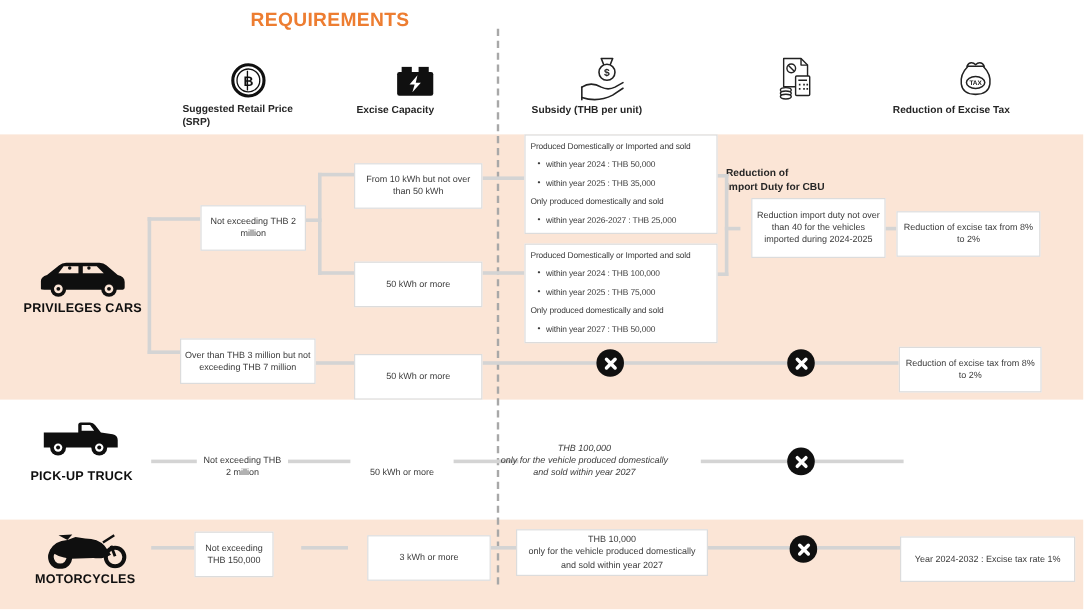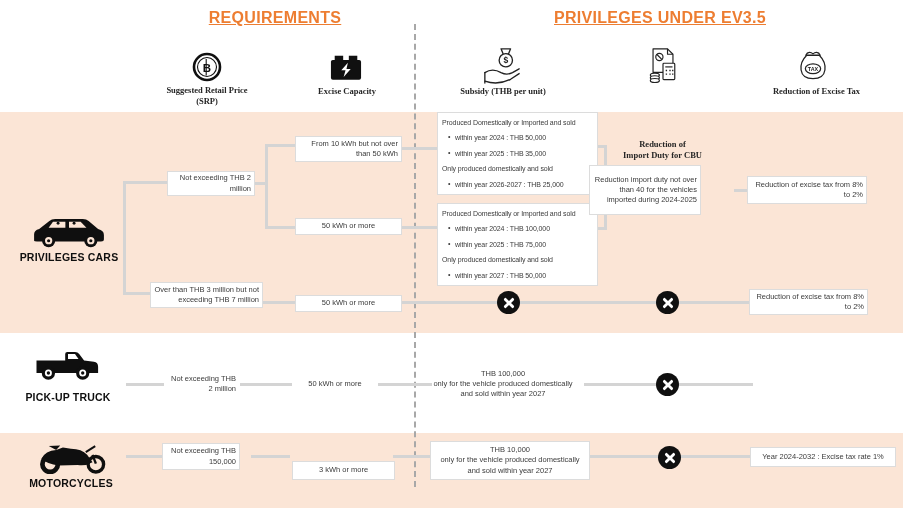--- a/index.html
+++ b/index.html
@@ -1,49 +1,48 @@
 <!DOCTYPE html>
 <html><head>
 <meta charset="utf-8">
 <style>
   html,body{margin:0;padding:0;background:#fff;}
   .canvas{position:relative;width:903px;height:508px;overflow:hidden;background:#fff;
           font-family:"Liberation Sans",sans-serif;}
   .band{position:absolute;left:0;right:0;background:#fbe5d6;}
   .dashed-sep{position:absolute;left:414px;top:24px;height:463px;width:0;
               border-left:2px dashed #a8a8a8;}
-  .title{position:absolute;font-size:16px;font-weight:bold;color:#ed7d31;text-align:center;letter-spacing:.3px;text-decoration:underline;}
-  .collabel{position:absolute;font-weight:bold;font-size:8.5px;color:#262626;text-align:center;line-height:1.3;font-family:Liberation Serif, serif;}
+  .title{position:absolute;font-size:16px;font-weight:bold;color:#ed7d31;text-align:center;letter-spacing:.3px;}
+  .collabel{position:absolute;font-weight:bold;font-size:8.5px;color:#262626;text-align:left;line-height:1.3;}
   .veh-label{position:absolute;font-weight:bold;font-size:10.5px;color:#0f0f0f;text-align:center;letter-spacing:.2px;}
   .hl{position:absolute;height:3px;background:#d4d4d4;}
   .vl{position:absolute;width:3px;background:#d4d4d4;}
   .box{position:absolute;background:#fff;border:1px solid #dcdcdc;box-sizing:border-box;
        display:flex;flex-direction:column;align-items:center;justify-content:center;
-       text-align:right;font-size:7.5px;color:#3b3b3b;line-height:1.35;padding:6px 3px;}
+       text-align:center;font-size:7.5px;color:#3b3b3b;line-height:1.35;padding:18px 3px;}
   .box.nb{border-color:transparent;background:transparent;}
   .box .ln{white-space:nowrap;}
   .sub{align-items:flex-start;text-align:left;justify-content:space-between;padding:5px 4px;}
   .sub .sh{white-space:nowrap;font-size:7px;letter-spacing:-.1px;}
   .sub .sb{white-space:nowrap;font-size:7px;letter-spacing:-.1px;padding-left:13px;position:relative;}
   .sub .sb::before{content:"\2022";position:absolute;left:6px;top:-1px;}
   .xmark{position:absolute;width:23px;height:23px;border-radius:50%;background:#101010;
          display:flex;align-items:center;justify-content:center;}
   .icon{position:absolute;}
 </style>
 </head>
 <body>
 
 <div class="canvas">
 
   <div class="band" style="top:112px;height:221px;"></div>
   <div class="band" style="top:433px;height:75px;"></div>
   <div class="dashed-sep"></div>
 
   <div class="title" style="left:125px;top:9px;width:300px;">REQUIREMENTS</div>
-  <div class="title" style="left:430px;top:9px;width:460px;">PRIVILEGES UNDER EV3.5</div>
 
   <div class="icon" style="left:192px;top:52px;">
     <svg width="30" height="30" viewBox="0 0 30 30">
       <circle cx="15" cy="15" r="13" fill="none" stroke="#101010" stroke-width="2.6"></circle>
       <circle cx="15" cy="15" r="9.5" fill="none" stroke="#101010" stroke-width="1.1"></circle>
       <text x="15" y="19.5" text-anchor="middle" font-size="11.5" font-weight="bold" fill="#101010">B</text>
       <line x1="14.2" y1="7" x2="14.2" y2="23.5" stroke="#101010" stroke-width="1.1"></line>
     </svg>
   </div>
   <div class="icon" style="left:330px;top:54px;">
@@ -158,60 +157,60 @@
     <div class="sb">within year 2026-2027 : THB 25,000</div>
   </div>
   <div class="box sub" style="left:437px;top:203px;width:161px;height:83px;">
     <div class="sh">Produced Domestically or Imported and sold</div>
     <div class="sb">within year 2024 : THB 100,000</div>
     <div class="sb">within year 2025 : THB 75,000</div>
     <div class="sh">Only produced domestically and sold</div>
     <div class="sb">within year 2027 : THB 50,000</div>
   </div>
 
-  <div class="box" style="left:589px;top:165px;width:112px;height:50px;">Reduction import duty not over than 40 for the vehicles imported during 2024-2025</div>
+  <div class="box" style="left:626px;top:165px;width:112px;height:50px;">Reduction import duty not over than 40 for the vehicles imported during 2024-2025</div>
   <div class="box" style="left:747px;top:176px;width:120px;height:28px;">Reduction of excise tax from 8% to 2%</div>
   <div class="box" style="left:749px;top:289px;width:119px;height:26px;">Reduction of excise tax from 8% to 2%</div>
 
   <div class="icon" style="left:33px;top:347px;">
     <svg width="70" height="38" viewBox="0 0 100 52">
       <path d="M5 18 L46 18 L46 9 Q46 6 49 6 L60 6 Q64 6 66 9 L73 18 L87 20 Q93 21 93 27 L93 36 L5 36 Z" fill="#0f0f0f"></path>
       <path d="M50 9 L60 9 L65 16 L50 16 Z" fill="#fff"></path>
       <circle cx="22" cy="36" r="9.5" fill="#0f0f0f"></circle>
         <circle cx="22" cy="36" r="5" fill="#fff"></circle>
         <circle cx="22" cy="36" r="2.4" fill="#0f0f0f"></circle>
       <circle cx="71" cy="36" r="9.5" fill="#0f0f0f"></circle>
         <circle cx="71" cy="36" r="5" fill="#fff"></circle>
         <circle cx="71" cy="36" r="2.4" fill="#0f0f0f"></circle>
     </svg>
   </div>
   <div class="veh-label" style="left:15px;top:391px;width:106px;">PICK-UP TRUCK</div>
 
   <div class="box nb" style="left:164px;top:370px;width:76px;height:28px;">Not exceeding THB 2 million</div>
   <div class="box nb" style="left:292px;top:375px;width:86px;height:18px;">50 kWh or more</div>
-  <div class="box nb" style="left:424px;top:365px;width:158px;height:38px;">
+  <div class="box nb" style="left:408px;top:365px;width:158px;height:38px;font-style:italic;">
     <span class="ln">THB 100,000</span>
     <span class="ln">only for the vehicle produced domestically</span>
     <span class="ln">and sold within year 2027</span>
   </div>
 
   <div class="icon" style="left:36px;top:441px;">
     <svg width="74" height="33" viewBox="0 0 110 48">
       <circle cx="21" cy="34" r="11.5" fill="none" stroke="#0f0f0f" stroke-width="7"></circle>
       <circle cx="89" cy="34" r="11.5" fill="none" stroke="#0f0f0f" stroke-width="5"></circle>
       <path d="M8 26 Q14 14 30 13 L40 9 L52 11 Q68 11 76 20 L84 31 Q74 37 62 35 L34 36 Q16 34 8 26 Z" fill="#0f0f0f"></path>
       <path d="M30 13 L19 7 L36 6 Z" fill="#0f0f0f"></path>
       <path d="M74 16 L88 7" stroke="#0f0f0f" stroke-width="3" fill="none"></path>
       <path d="M84 20 L89 33" stroke="#0f0f0f" stroke-width="3.5" fill="none"></path>
     </svg>
   </div>
   <div class="veh-label" style="left:18px;top:477px;width:106px;">MOTORCYCLES</div>
 
-  <div class="box" style="left:162px;top:443px;width:78px;height:27px;">Not exceeding THB 150,000</div>
-  <div class="box" style="left:292px;top:446px;width:103px;height:19px;margin-top:15px;">3 kWh or more</div>
+  <div class="box" style="left:162px;top:443px;width:66px;height:27px;">Not exceeding THB 150,000</div>
+  <div class="box" style="left:306px;top:446px;width:103px;height:19px;">3 kWh or more</div>
   <div class="box" style="left:430px;top:441px;width:160px;height:39px;">
     <span class="ln">THB 10,000</span>
     <span class="ln">only for the vehicle produced domestically</span>
     <span class="ln">and sold within year 2027</span>
   </div>
   <div class="box" style="left:750px;top:447px;width:146px;height:20px;">
     <span class="ln">Year 2024-2032 : Excise tax rate 1%</span>
   </div>
 
   <div class="xmark" style="left:497px;top:291px;">

